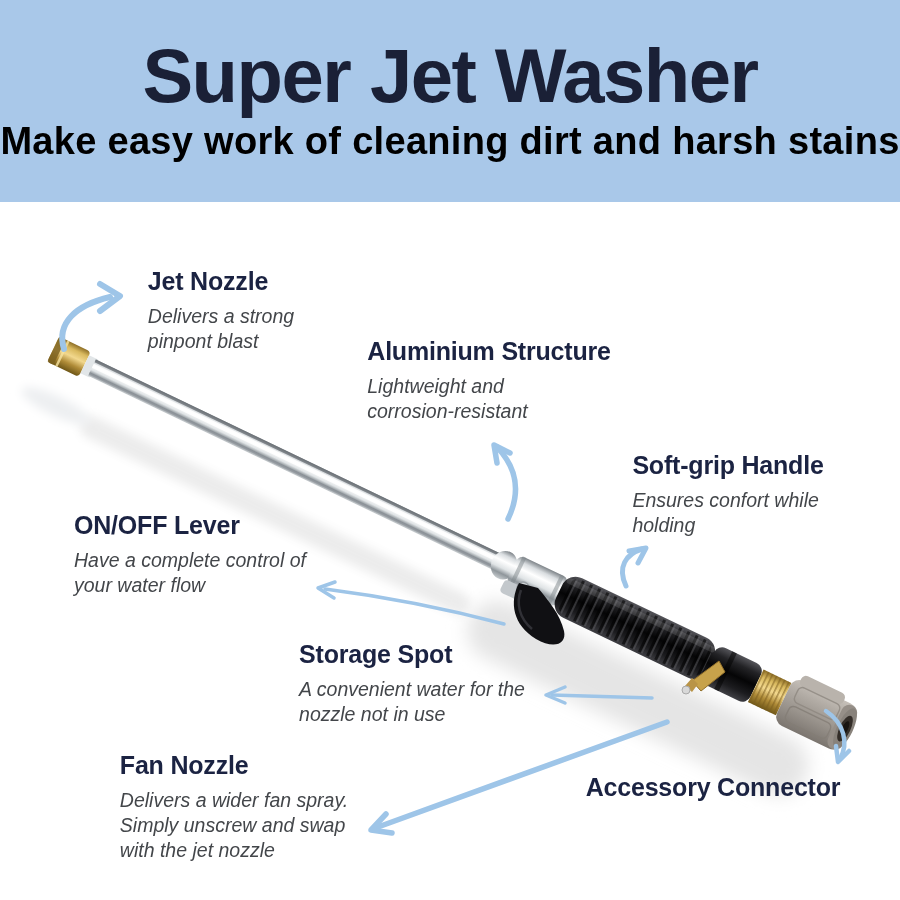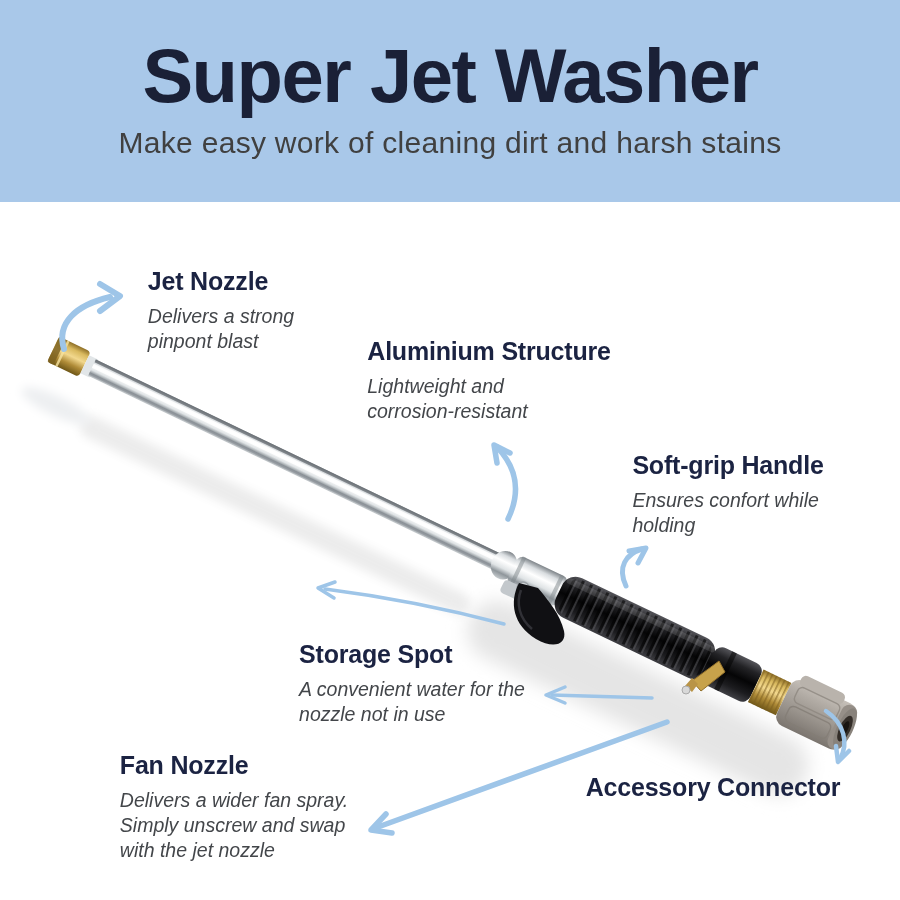--- a/index.html
+++ b/index.html
@@ -1,22 +1,22 @@
 <!DOCTYPE html>
 <html><head>
 <meta charset="utf-8">
 <style>
   html,body{margin:0;padding:0;background:#fff;}
   .canvas{position:relative;width:900px;height:900px;background:#ffffff;overflow:hidden;
           font-family:"Liberation Sans",sans-serif;}
   
   .hero{position:absolute;left:0;top:0;width:900px;height:202px;background:#a9c8e9;
-        display:flex;flex-direction:column;align-items:center;gap:6px;}
+        display:flex;flex-direction:column;align-items:center;}
   .hero h1{margin:36px 0 0;font-size:76px;font-weight:700;letter-spacing:-1.5px;color:#1a2036;line-height:1.05;}
-  .hero .sub{margin:4px 0 0;font-size:30px;font-weight:400;letter-spacing:.3px;color:#404040;}
+  .hero .sub{margin:4px 0 0;font-size:38px;font-weight:700;letter-spacing:.3px;color:#000000;}
   
   .callout{position:absolute;transform:translateX(-50%);width:max-content;z-index:3;}
   .callout .ttl{margin:0 0 8px;font-size:25px;font-weight:700;color:#1b2342;letter-spacing:-.2px;}
   .callout .desc{margin:0;font-size:19.5px;line-height:25px;color:#43464a;white-space:pre-line;font-style:italic;}
   .art{position:absolute;left:0;top:0;z-index:1;}
   #co-jet{left:221px;top:267px;}
   #co-alu{left:489px;top:337px;}
   #co-grip{left:728px;top:451px;}
   #co-lever{left:190px;top:511px;}
   #co-storage{left:412px;top:640px;}
@@ -167,20 +167,25 @@
   <div class="callout" id="co-grip">
     <h2 class="ttl">Soft-grip Handle</h2>
     <p class="desc">Ensures confort while
 holding</p>
   </div>
   <div class="callout" id="co-alu">
     <h2 class="ttl">Aluminium Structure</h2>
     <p class="desc">Lightweight and
 corrosion-resistant</p>
   </div>
+  <div class="callout" id="co-lever">
+    <h2 class="ttl">ON/OFF Lever</h2>
+    <p class="desc">Have a complete control of
+your water flow</p>
+  </div>
   <div class="callout" id="co-storage">
     <h2 class="ttl">Storage Spot</h2>
     <p class="desc">A convenient water for the
 nozzle not in use</p>
   </div>
   <div class="callout" id="co-fan">
     <h2 class="ttl">Fan Nozzle</h2>
     <p class="desc">Delivers a wider fan spray.
 Simply unscrew and swap
 with the jet nozzle</p>

